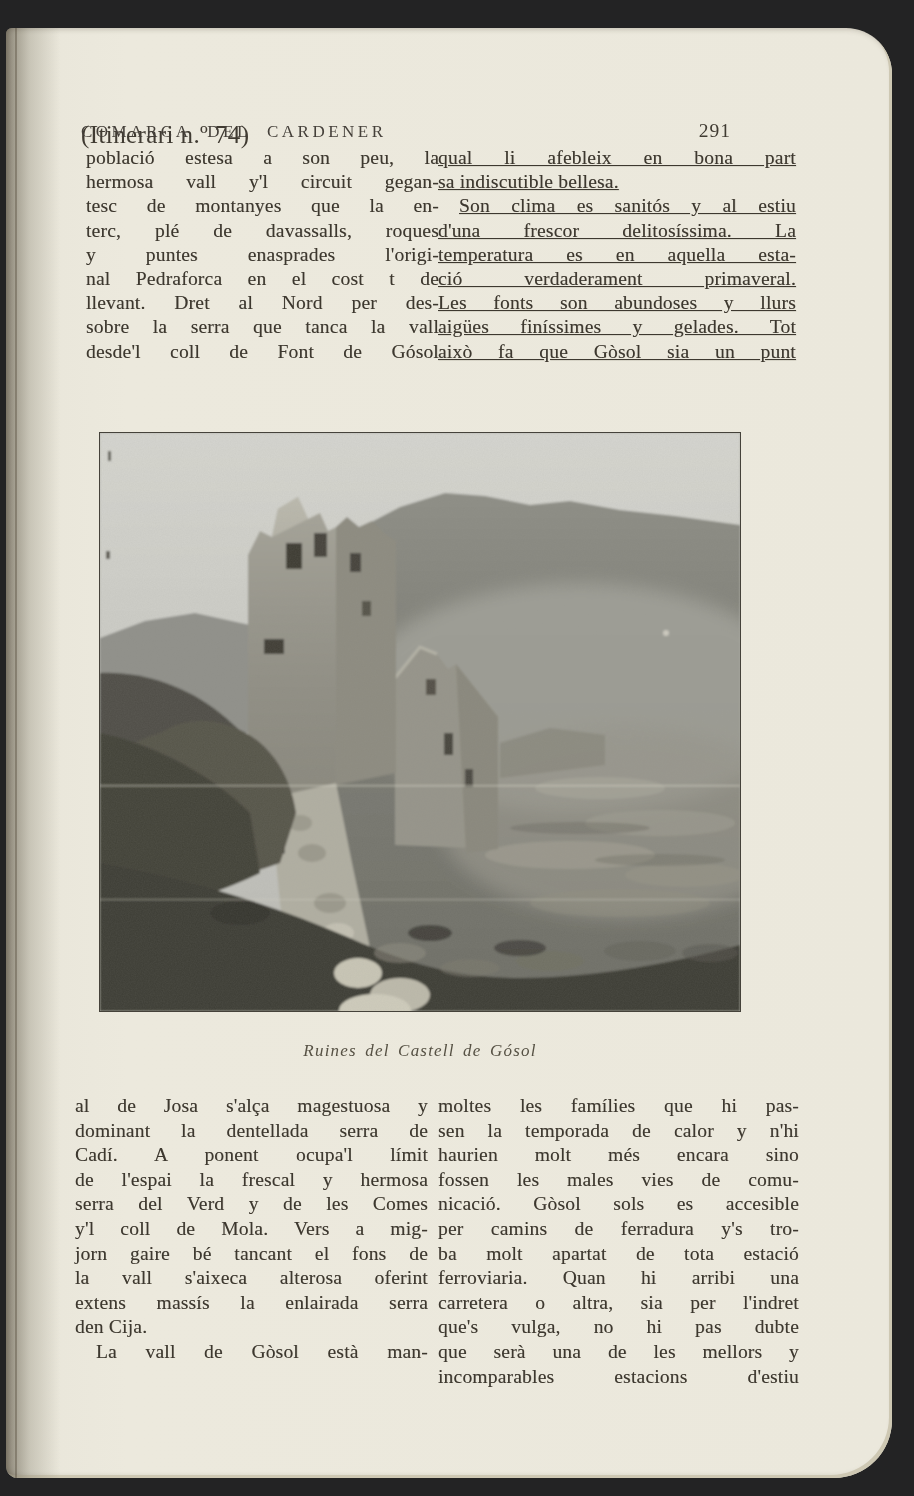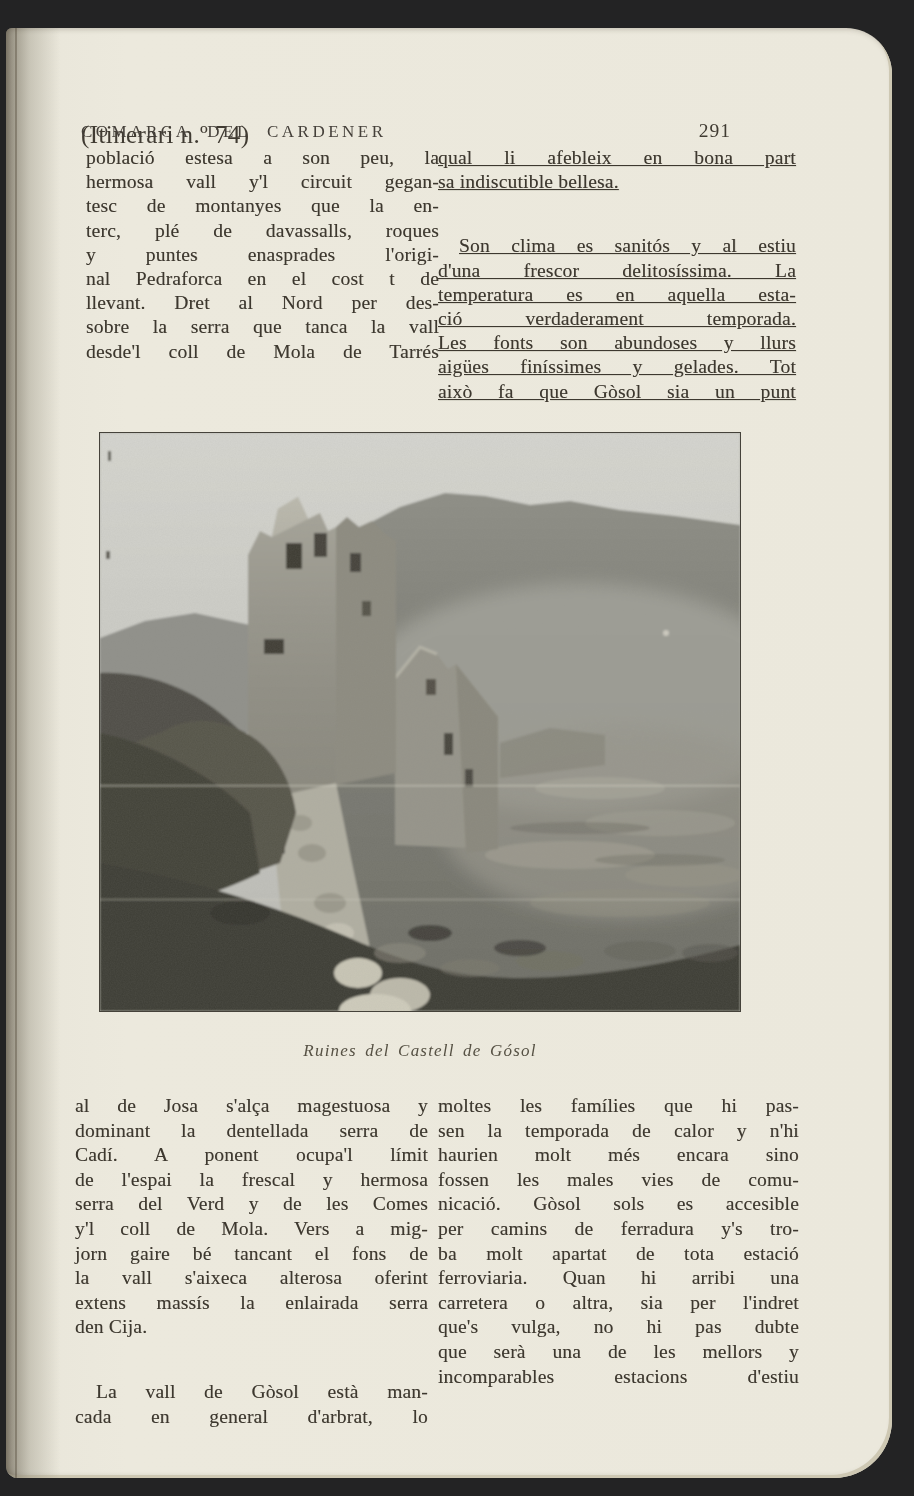--- a/index.html
+++ b/index.html
@@ -32,21 +32,21 @@
   .h-right{position:absolute;right:76px;top:0;font-size:19.5px;letter-spacing:1px;}
 
   .col{position:absolute;color:#3d382f;font-size:19.5px;letter-spacing:.2px;
        text-shadow:.3px .3px .6px rgba(62,55,44,.4);}
   .col-tl{left:75px;top:146px;width:353px;line-height:24.2px;margin-left:11px;}
   .col-tr{left:438px;top:146px;width:358px;line-height:24.2px;text-decoration:underline;}
   .col-bl{left:75px;top:1094px;width:353px;line-height:24.6px;}
   .col-br{left:438px;top:1094px;width:361px;line-height:24.6px;}
   .tline{text-align:justify;text-align-last:justify;}
   .tline.end{text-align-last:left;}
-  .tline.ind{text-indent:21px;margin-top:40px;}
+  .tline.ind{text-indent:21px;}
 
   
   .photo-frame{
     position:absolute;left:99px;top:432px;width:642px;height:580px;
     border:1.5px solid #45423a;background:#b6b6ae;box-sizing:border-box;
   }
   .photo-frame svg{display:block;width:100%;height:100%;}
   .caption{
     position:absolute;left:99px;top:1041px;width:642px;text-align:center;
     font-style:italic;font-size:17px;letter-spacing:1.2px;word-spacing:3px;color:#565144;
@@ -66,29 +66,29 @@
 
 <div class="col col-tl">
     <div class="tline">població estesa a son peu, la</div>
     <div class="tline">hermosa vall y'l circuit gegan-</div>
     <div class="tline">tesc de montanyes que la en-</div>
     <div class="tline">terc, plé de davassalls, roques</div>
     <div class="tline">y puntes enasprades l'origi-</div>
     <div class="tline">nal Pedraforca en el cost t de</div>
     <div class="tline">llevant. Dret al Nord per des-</div>
     <div class="tline">sobre la serra que tanca la vall</div>
-    <div class="tline">desde'l coll de Mola de Tarrés</div>
+    <div class="tline">desde'l coll de Font de Gósol</div>
   </div>
 <div class="col col-tr">
     <div class="tline">qual li afebleix en bona part</div>
     <div class="tline end">sa indiscutible bellesa.</div>
     <div class="tline ind">Son clima es sanitós y al estiu</div>
     <div class="tline">d'una frescor delitosíssima. La</div>
     <div class="tline">temperatura es en aquella esta-</div>
-    <div class="tline">ció verdaderament temporada.</div>
+    <div class="tline">ció verdaderament primaveral.</div>
     <div class="tline">Les fonts son abundoses y llurs</div>
     <div class="tline">aigües finíssimes y gelades. Tot</div>
     <div class="tline">això fa que Gòsol sia un punt</div>
   </div>
 
 <div class="photo-frame">
   <svg viewBox="0 0 640 578" preserveAspectRatio="none">
     <defs>
       <linearGradient id="gSky" x1="0" y1="0" x2="0" y2="1">
         <stop offset="0" stop-color="#d6d6d0"></stop>
@@ -202,21 +202,20 @@
     <div class="tline">dominant la dentellada serra de</div>
     <div class="tline">Cadí. A ponent ocupa'l límit</div>
     <div class="tline">de l'espai la frescal y hermosa</div>
     <div class="tline">serra del Verd y de les Comes</div>
     <div class="tline">y'l coll de Mola. Vers a mig-</div>
     <div class="tline">jorn gaire bé tancant el fons de</div>
     <div class="tline">la vall s'aixeca alterosa oferint</div>
     <div class="tline">extens massís la enlairada serra</div>
     <div class="tline end">den Cija.</div>
     <div class="tline ind">La vall de Gòsol està man-</div>
-    <div class="tline">cada en general d'arbrat, lo</div>
   </div>
 <div class="col col-br">
     <div class="tline">moltes les famílies que hi pas-</div>
     <div class="tline">sen la temporada de calor y n'hi</div>
     <div class="tline">haurien molt més encara sino</div>
     <div class="tline">fossen les males vies de comu-</div>
     <div class="tline">nicació. Gòsol sols es accesible</div>
     <div class="tline">per camins de ferradura y's tro-</div>
     <div class="tline">ba molt apartat de tota estació</div>
     <div class="tline">ferroviaria. Quan hi arribi una</div>

